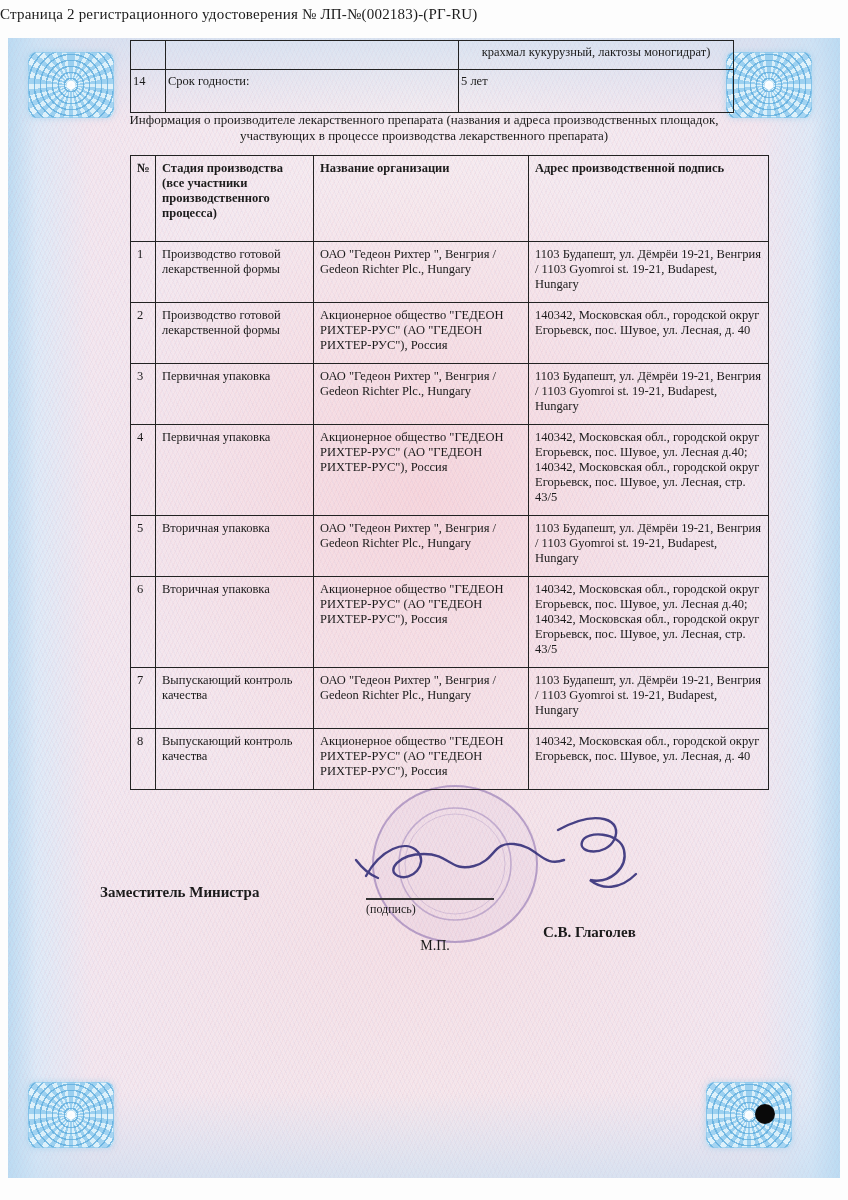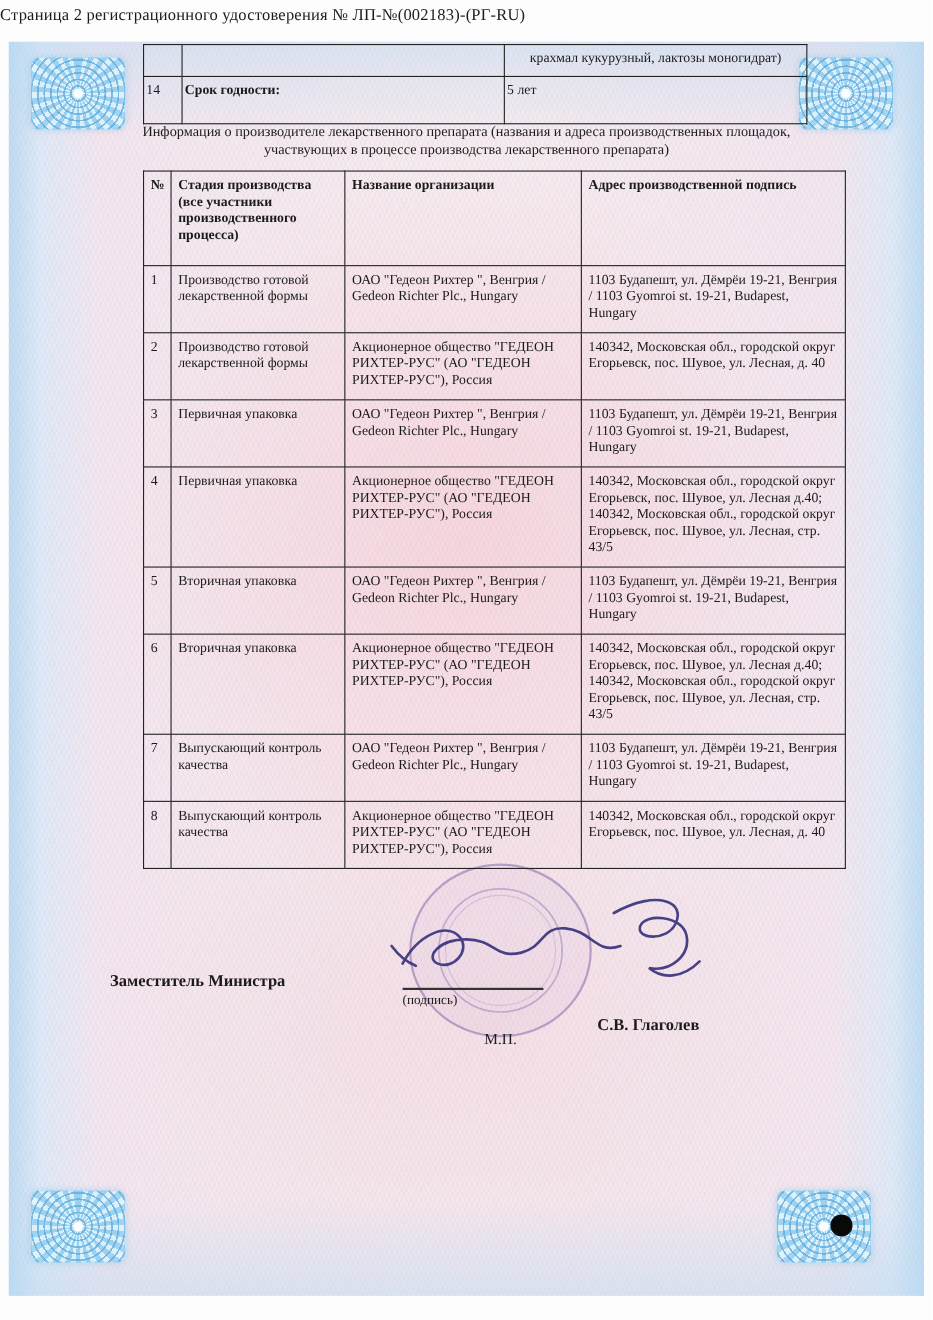--- a/index.html
+++ b/index.html
@@ -47,36 +47,36 @@
     font-size:15px;letter-spacing:.2px;}
   table{border-collapse:collapse;}
   td,th{border:1px solid #222;padding:4px 2px;font-size:12.5px;line-height:1.2;
     vertical-align:top;text-align:left;}
   th{font-weight:bold;}
   .top-table{position:absolute;left:130px;top:40px;width:588px;table-layout:fixed;}
   .top-table .c-num{width:30px;} .top-table .c-label{width:288px;} .top-table .c-value{width:270px;}
   .top-table .frag td{height:20px;}
   .top-table .frag .c-value{text-align:center;}
   .top-table .r14 td{height:34px;}
-  .top-table .r14 .c-label{font-weight:bold;}
+  .top-table .r14 .c-label{font-weight:normal;}
   .top-table .r14 .c-value{text-align:left;}
   .intro{position:absolute;left:114px;top:112px;width:620px;text-align:center;
     font-size:13px;line-height:1.25;}
   .main-table{position:absolute;left:130px;top:155px;width:638px;table-layout:fixed;}
   .main-table .col-n{width:25px;} .main-table .col-stage{width:158px;}
   .main-table .col-org{width:215px;} .main-table .col-addr{width:240px;}
   .main-table th{padding:5px 6px 20px 6px;}
   .main-table td{padding:5px 6px 10px 6px;}
   .main-table td.addr{white-space:pre-line;}
   
   .sig-title{position:absolute;left:100px;top:884px;font-weight:bold;font-size:15px;}
   .sig-line{position:absolute;left:366px;top:884px;width:128px;height:14px;border-bottom:2px solid #333;}
   .sig-caption{position:absolute;left:366px;top:902px;width:128px;text-align:left;font-size:12px;}
   .sig-name{position:absolute;left:543px;top:884px;font-weight:bold;font-size:15px;margin-top:40px;}
-  .mp{position:absolute;left:420px;top:938px;width:70px;text-align:center;font-size:14px;}
+  .mp{position:absolute;left:400px;top:938px;width:70px;text-align:center;font-size:14px;}
   .stamp{position:absolute;left:368px;top:782px;z-index:2;}
   .signature-svg{position:absolute;left:352px;top:798px;z-index:4;}
 </style>
 </head>
 <body>
 
 <div class="page">
 
   <div class="security-bg"></div>
   <div class="corner tl"></div>

